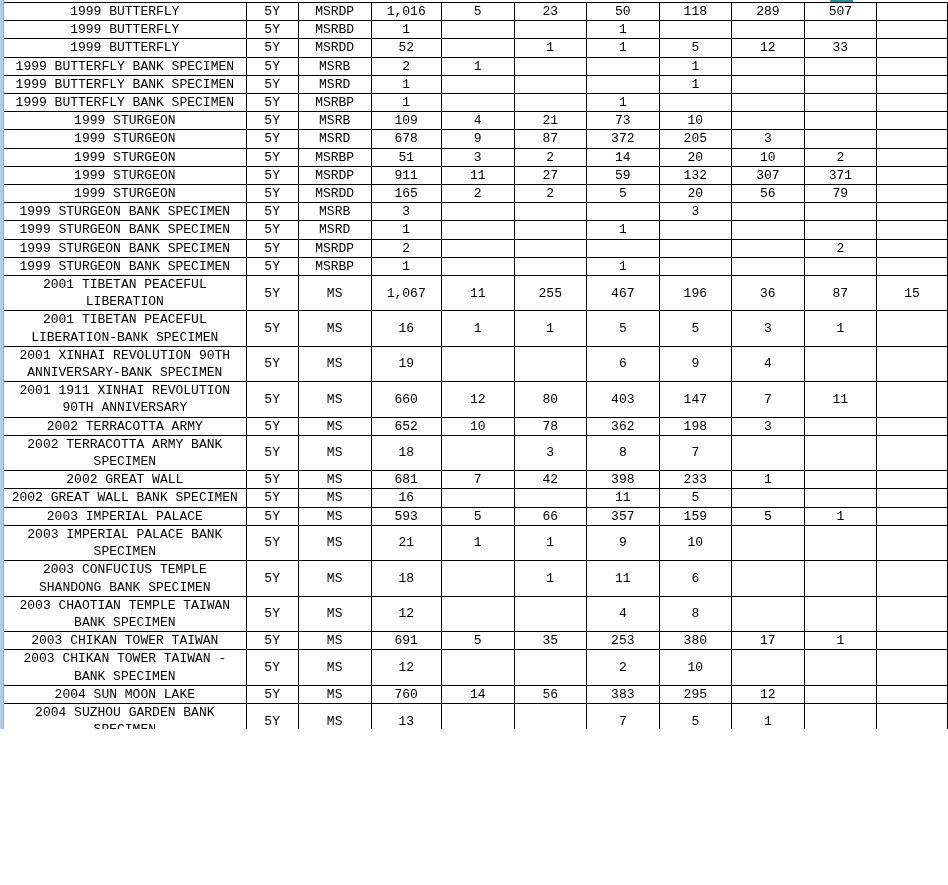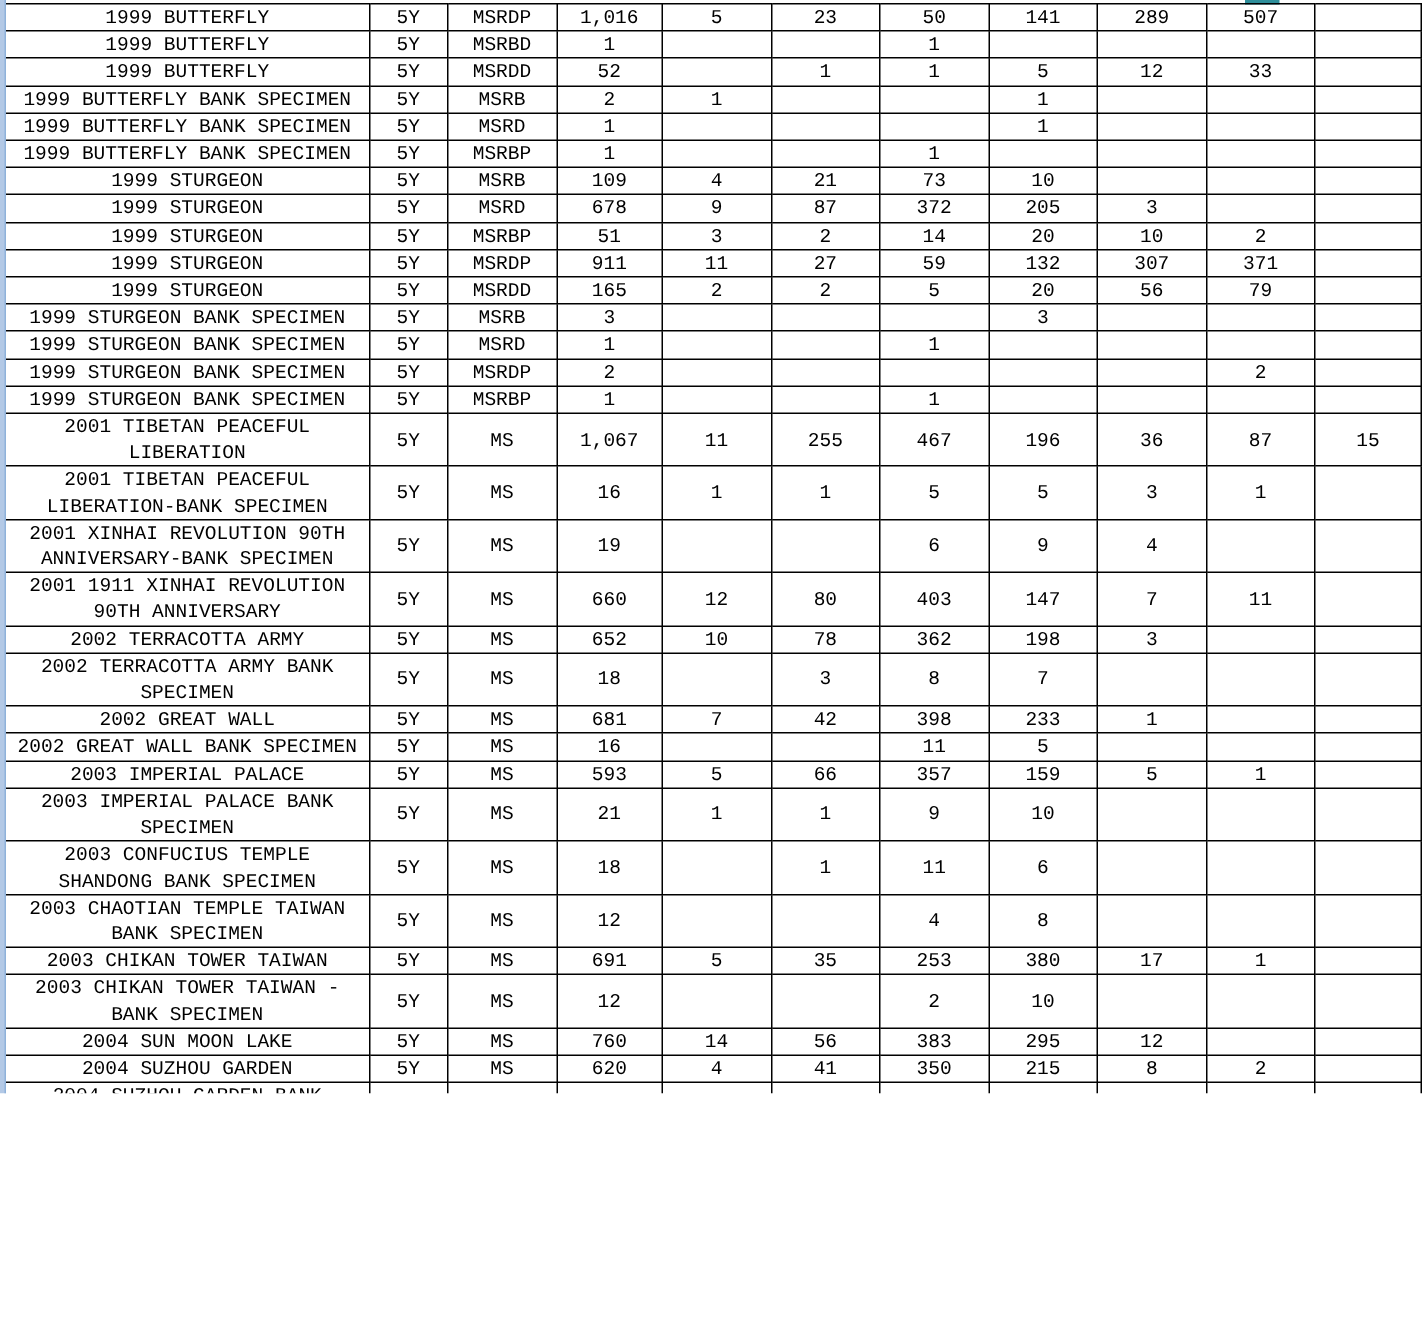--- a/index.html
+++ b/index.html
@@ -76,21 +76,21 @@
     </colgroup>
     <tbody>
         <tr>
     <td class="c-name">1999 BUTTERFLY</td>
     <td>5Y</td>
     <td>MSRDP</td>
     <td>1,016</td>
     <td>5</td>
     <td>23</td>
     <td>50</td>
-    <td>141</td>
+    <td>118</td>
     <td>289</td>
     <td>507</td>
     <td></td>
   </tr>
         <tr>
     <td class="c-name">1999 BUTTERFLY</td>
     <td>5Y</td>
     <td>MSRBD</td>
     <td>1</td>
     <td></td>
@@ -459,33 +459,20 @@
     <td>760</td>
     <td>14</td>
     <td>56</td>
     <td>383</td>
     <td>295</td>
     <td>12</td>
     <td></td>
     <td></td>
   </tr>
         <tr>
-    <td class="c-name">2004 SUZHOU GARDEN</td>
-    <td>5Y</td>
-    <td>MS</td>
-    <td>620</td>
-    <td>4</td>
-    <td>41</td>
-    <td>350</td>
-    <td>215</td>
-    <td>8</td>
-    <td>2</td>
-    <td></td>
-  </tr>
-        <tr>
     <td class="c-name">2004 SUZHOU GARDEN BANK SPECIMEN</td>
     <td>5Y</td>
     <td>MS</td>
     <td>13</td>
     <td></td>
     <td></td>
     <td>7</td>
     <td>5</td>
     <td>1</td>
     <td></td>

